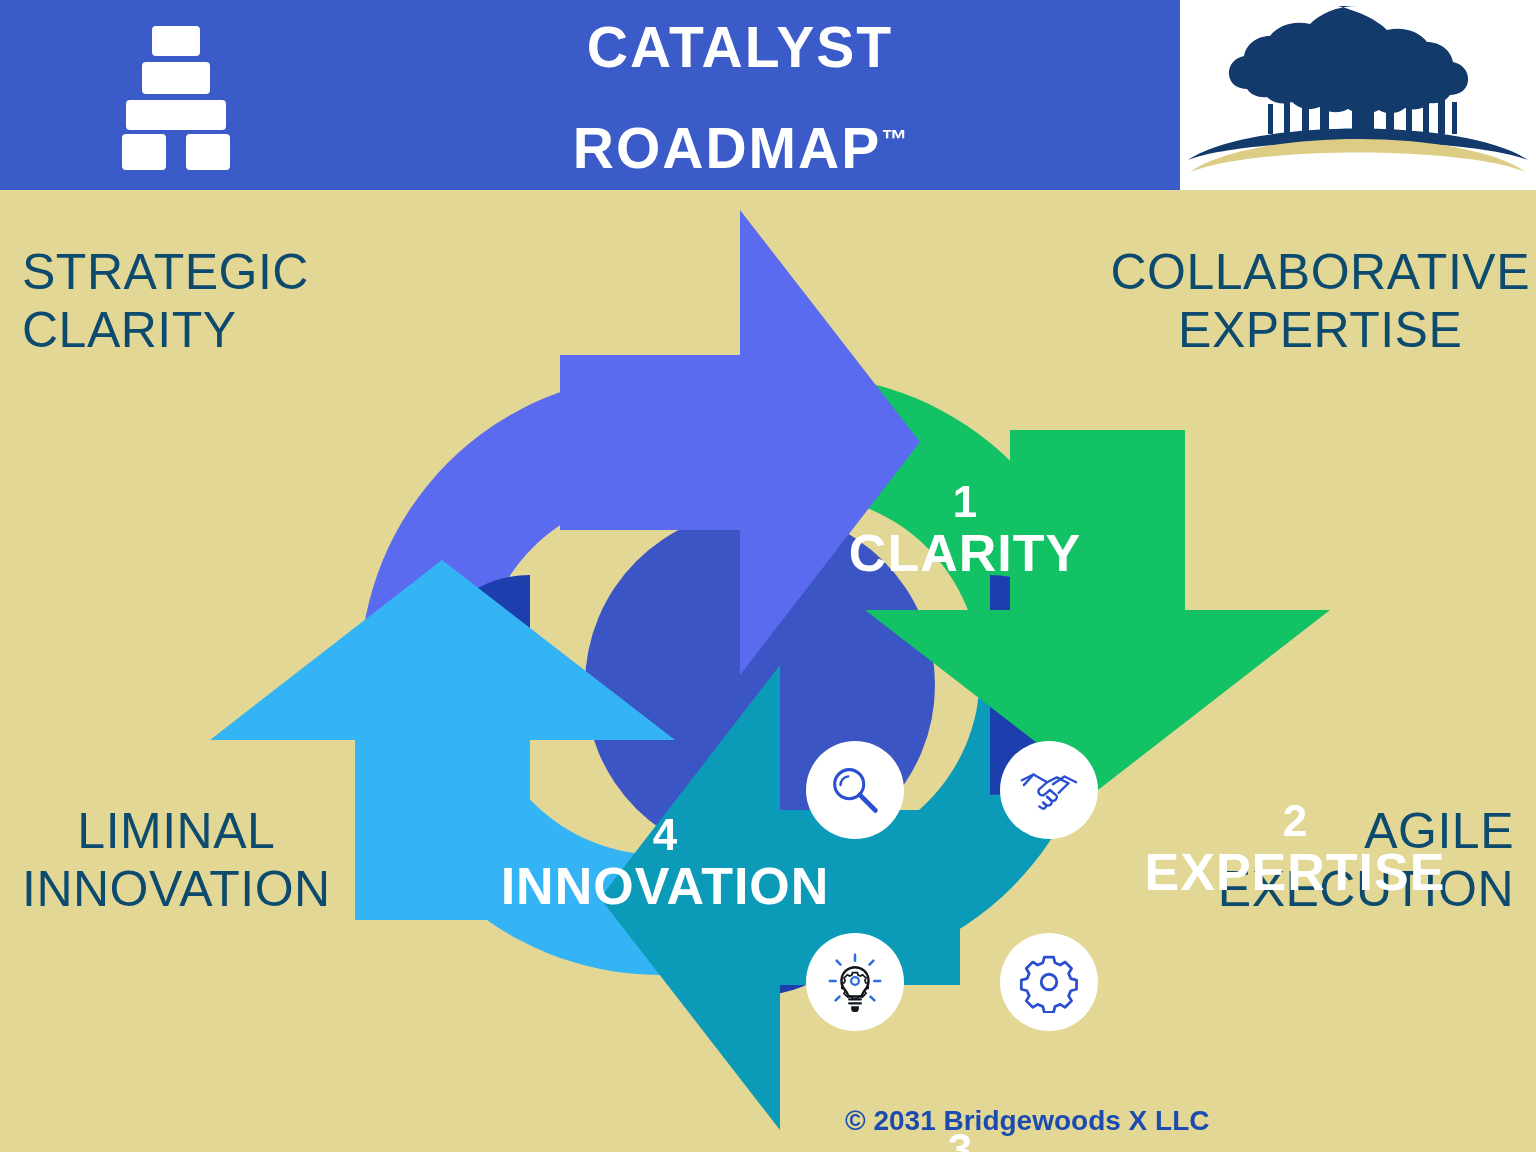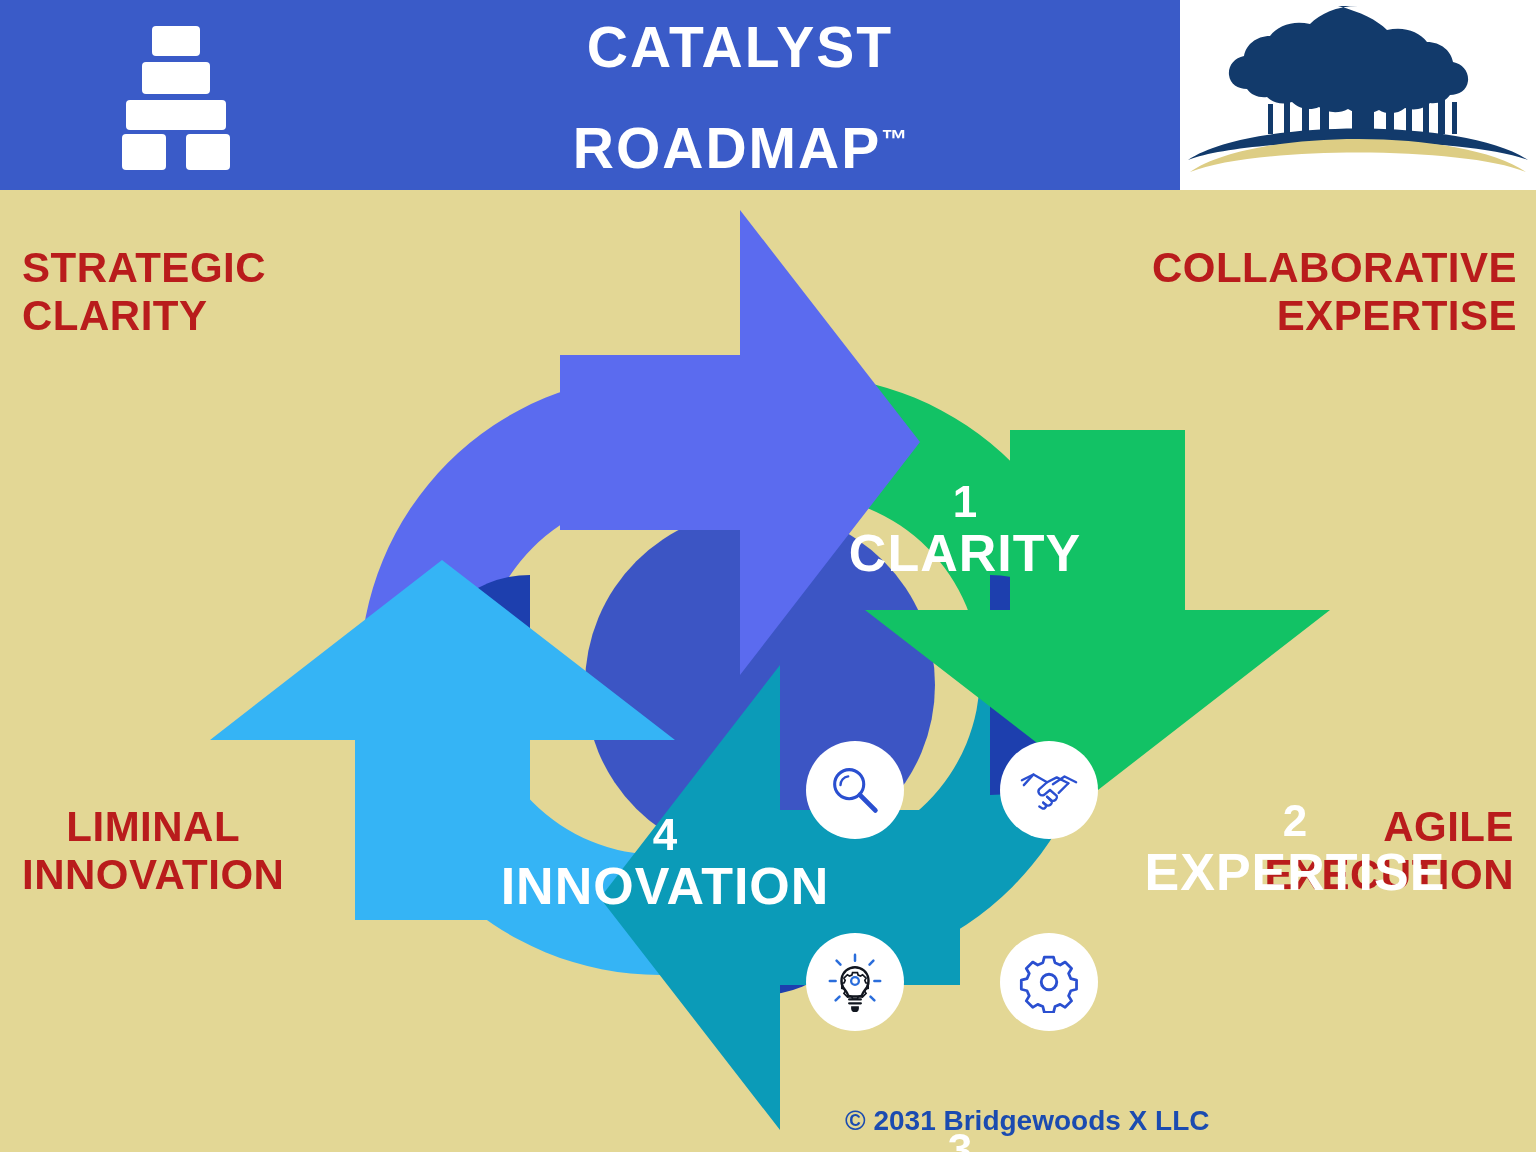--- a/index.html
+++ b/index.html
@@ -59,29 +59,29 @@
   .header-logo-right {
     position: absolute;
     right: 0; top: 0;
     width: 356px; height: 190px;
     background: #ffffff;
   }
 
   
   .corner {
     position: absolute;
-    color: #b91c1c;
-    font-weight: bold;
-    font-size: 42px;
+    color: #0c4a6e;
+    font-weight: normal;
+    font-size: 50px;
     line-height: 1.15;
     letter-spacing: 0.5px;
     white-space: pre-line;
   }
   .corner.tl { left: 22px;  top: 244px;  text-align: left; }
-  .corner.tr { right: 19px; top: 244px;  text-align: right; }
+  .corner.tr { right: 6px; top: 244px;  text-align: center; }
   .corner.bl { left: 22px;  top: 803px;  text-align: center; }
   .corner.br { right: 22px; top: 803px;  text-align: right; }
 
   
   .stage {
     position: absolute;
     left: 180px;
     top: 195px;
     width: 1180px;
     height: 950px;

